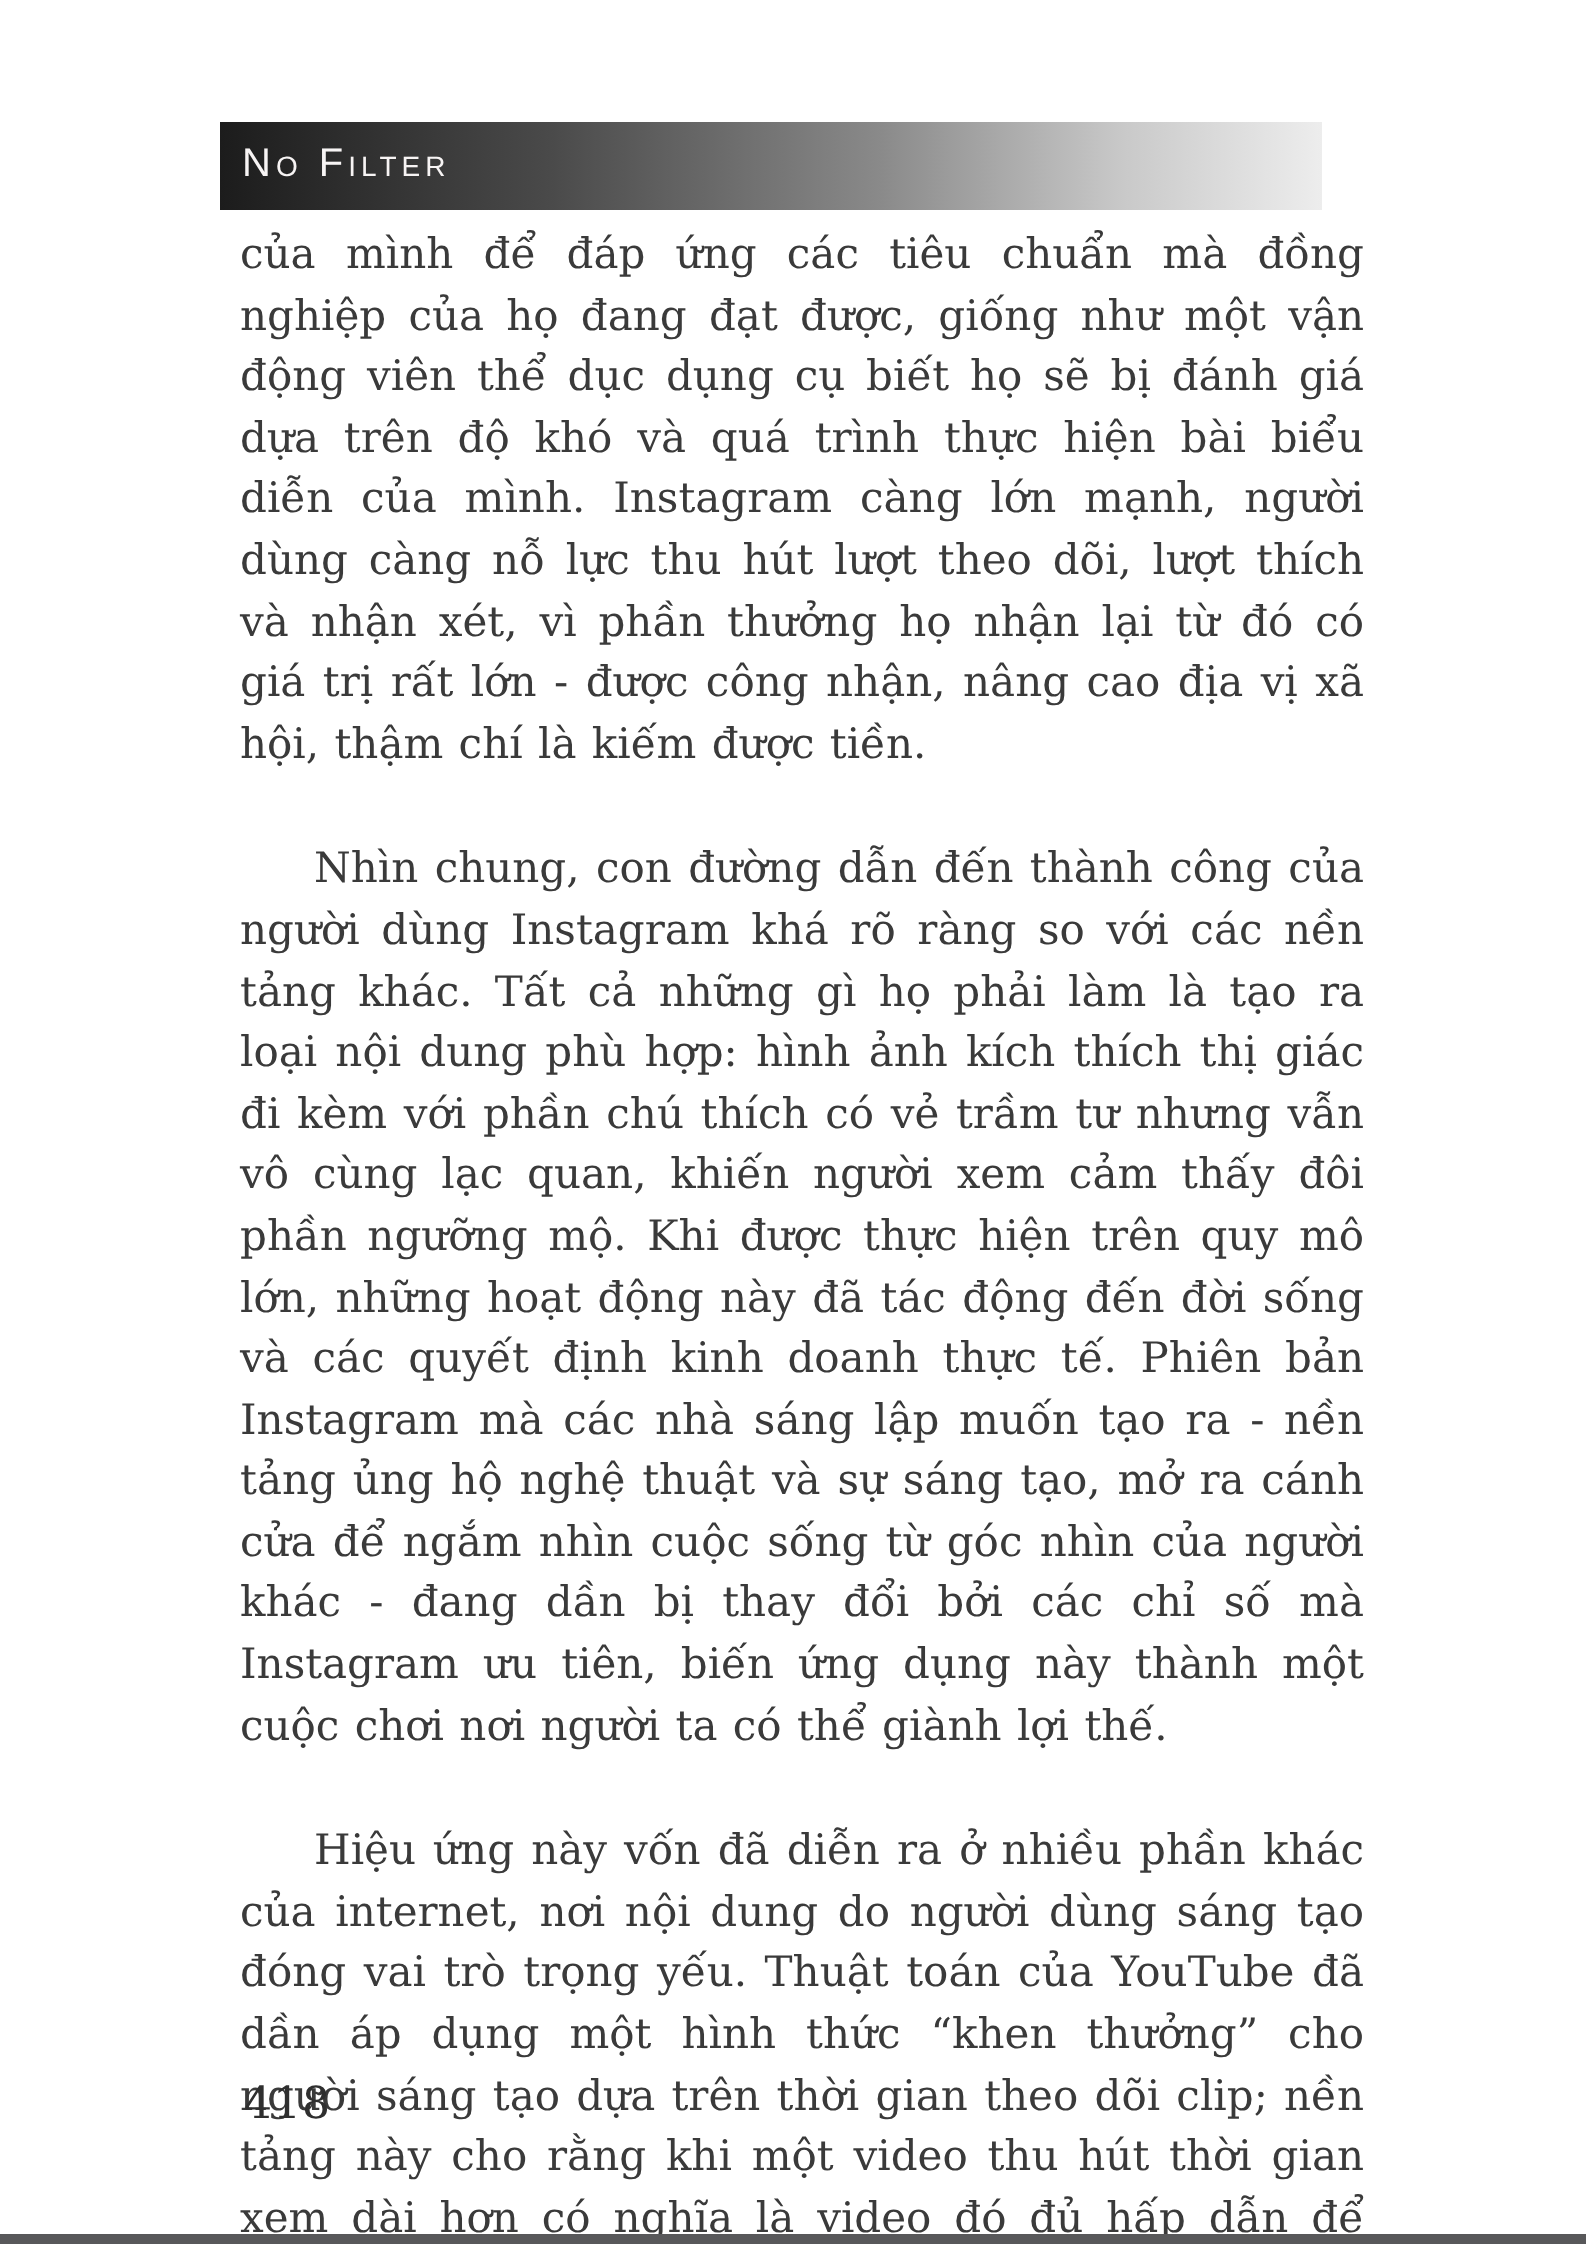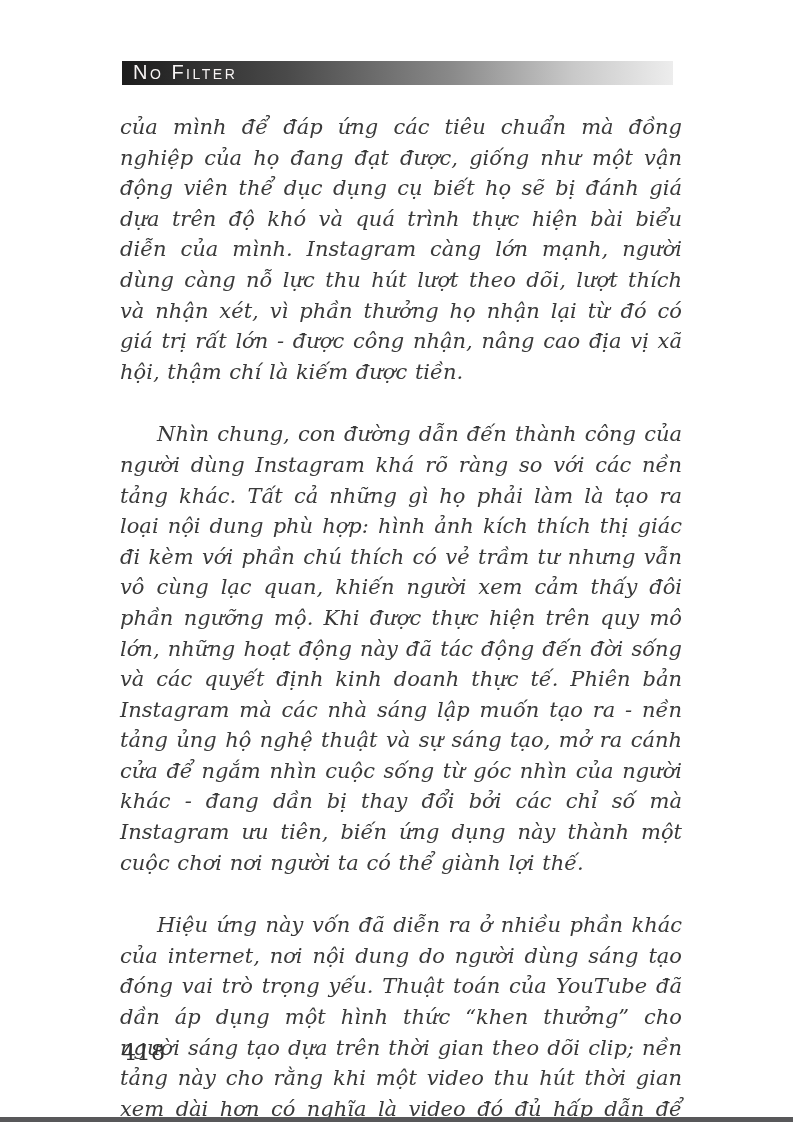--- a/index.html
+++ b/index.html
@@ -9,24 +9,24 @@
   body {
     width: 793px;
     height: 1124px;
     background: #ffffff;
     position: relative;
     overflow: hidden;
     font-family: "DejaVu Serif", serif;
   }
   .running-head {
     position: absolute;
-    left: 122px;
+    left: 110px;
     top: 61px;
     width: 551px;
-    height: 24px;
+    height: 44px;
     background: linear-gradient(to right, #1c1c1c 0%, #4a4a4a 30%, #8a8a8a 60%, #c9c9c9 82%, #ededed 100%);
     display: flex;
     align-items: center;
   }
   .running-head-title {
     font-family: "Liberation Sans", sans-serif;
     font-variant: small-caps;
     font-size: 20px;
     letter-spacing: 2.5px;
     color: #f7f4f4;
@@ -41,21 +41,20 @@
     width: 562px;
     color: #3a3a3a;
   }
   .page-body p {
     margin: 0;
     font-size: 21px;
     line-height: 30.6px;
     text-align: justify;
     text-justify: inter-word;
     word-spacing: 1px;
-    font-style: italic;
   }
   .page-body p + p {
     margin-top: 32px;
   }
   .page-body p.indented {
     text-indent: 37px;
   }
   .folio {
     position: absolute;
     left: 122px;

